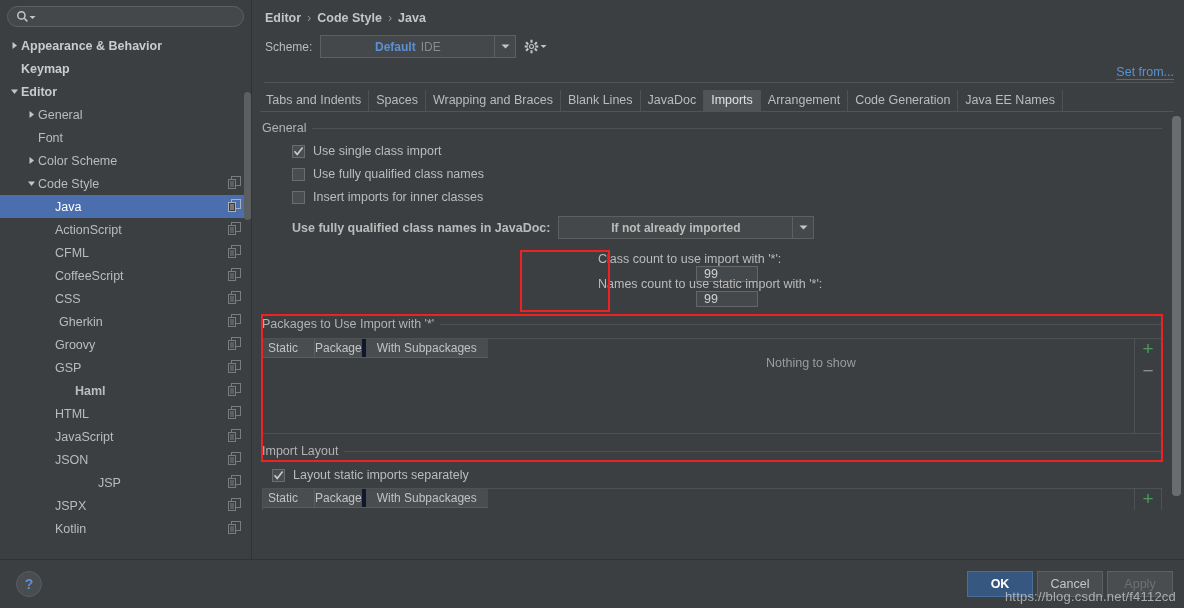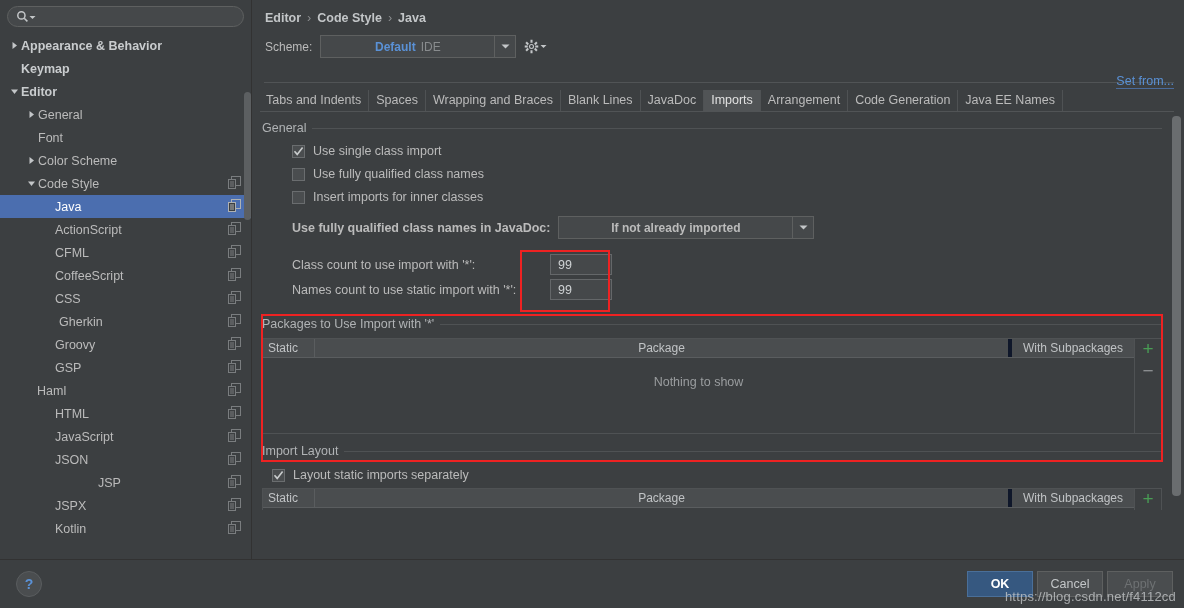--- a/index.html
+++ b/index.html
@@ -167,21 +167,21 @@
   .scheme-ide { color: #888b8d; margin-left: 5px; }
   .gear { display: inline-flex; align-items: center; gap: 1px; cursor: default; }
 
   .setfrom-row {
     position: relative;
     height: 24px;
   }
   .setfrom {
     position: absolute;
     right: 10px;
-    top: 16px;
+    top: 7px;
     color: #5a91d6;
     border-bottom: 1px solid #4a6b9c;
     font-size: 12.5px;
   }
   .hr-line {
     height: 1px;
     background: #515456;
     margin: 0 10px 0 12px;
   }
 
@@ -264,20 +264,21 @@
 
   .spin-area {
     position: relative;
     margin-top: 13px;
   }
   .spin-row {
     display: flex;
     align-items: center;
     margin-left: 30px;
     height: 25px;
+    flex-direction: column;
   }
   .spin-row .field-label { width: 258px; }
   .spinner {
     width: 62px;
     height: 21px;
     border: 1px solid #646769;
     background: #45484a;
     box-sizing: border-box;
     display: flex;
     align-items: center;
@@ -296,21 +297,21 @@
     margin: 15px 22px 0 2px;
   }
   .tbl {
     margin-top: 7px;
     border: 1px solid #4f5254;
     background: #3c3f41;
     display: flex;
     height: 96px;
     box-sizing: border-box;
   }
-  .tbl-main { flex: 1; display: flex; flex-direction: column; min-width: 0; }
+  .tbl-main { flex: 1; display: flex; flex-direction: row; min-width: 0; }
   .tbl-head {
     display: flex;
     height: 19px;
     background: #4a4d4f;
     border-bottom: 1px solid #5a5d5f;
     box-sizing: border-box;
   }
   .th {
     font-size: 12px;
     color: #c0c3c5;
@@ -632,21 +633,21 @@
             </span>
             <span class="tree-label">GSP</span>
             <span class="copy-ico"><svg width="13" height="13" viewBox="0 0 13 13">
                 <rect x="3.5" y="0.5" width="9" height="9" fill="none" stroke="#aeb1b3"></rect>
                 <rect x="0.5" y="3.5" width="7" height="9" fill="#3c3f41" stroke="#aeb1b3"></rect>
                 <line x1="2" y1="6" x2="6" y2="6" stroke="#aeb1b3"></line>
                 <line x1="2" y1="8" x2="6" y2="8" stroke="#aeb1b3"></line>
                 <line x1="2" y1="10" x2="6" y2="10" stroke="#aeb1b3"></line>
               </svg></span>
           </div>
-          <div class="tree-item" style="padding-left: 24px;">
+          <div class="tree-item" style="padding-left: 62px; font-weight: bold;">
             <span class="arrow empty">
               <svg width="9" height="9" viewBox="0 0 9 9">
                 <path d="M2.5 1 L7 4.5 L2.5 8 Z" fill="#c3c6c8"></path>
               </svg>
             </span>
             <span class="tree-label">Haml</span>
             <span class="copy-ico"><svg width="13" height="13" viewBox="0 0 13 13">
                 <rect x="3.5" y="0.5" width="9" height="9" fill="none" stroke="#aeb1b3"></rect>
                 <rect x="0.5" y="3.5" width="7" height="9" fill="#3c3f41" stroke="#aeb1b3"></rect>
                 <line x1="2" y1="6" x2="6" y2="6" stroke="#aeb1b3"></line>

